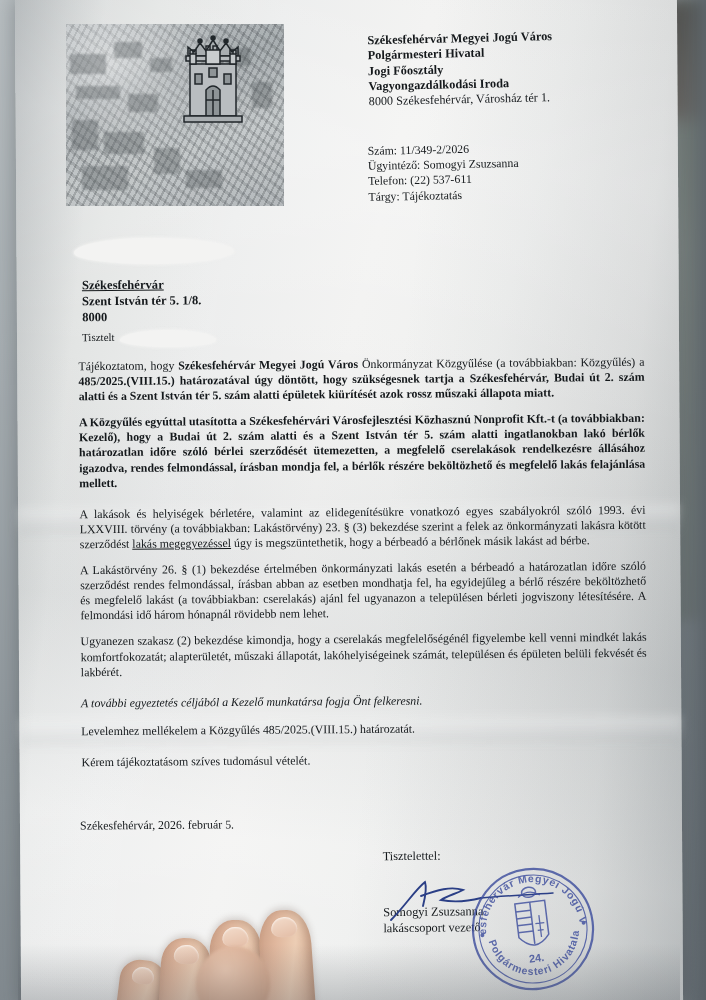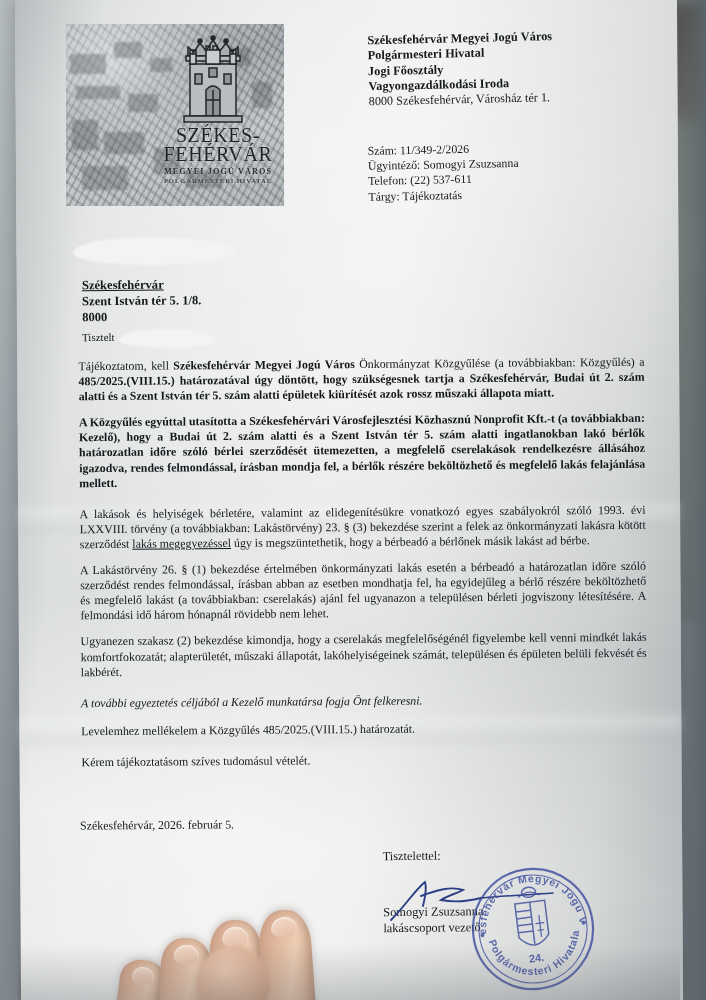--- a/index.html
+++ b/index.html
@@ -406,26 +406,20 @@
       <line x1="36" y1="70" x2="50" y2="70"></line>
 
       <rect x="25" y="44" width="7" height="10" fill="#8e9497"></rect>
       <rect x="54" y="44" width="7" height="10" fill="#8e9497"></rect>
       <rect x="39" y="38" width="8" height="9" fill="#8e9497"></rect>
 
       <path d="M14 86 L72 86 L72 92 L14 92 Z" fill="#a9aeb1"></path>
     </g>
   </svg>
 
-  <div class="lh-wordmark">
-    <div class="lh-w1">SZÉKES-</div>
-    <div class="lh-w1">FEHÉRVÁR</div>
-    <div class="lh-w2">MEGYEI JOGÚ VÁROS</div>
-    <div class="lh-w3">POLGÁRMESTERI HIVATAL</div>
-  </div>
 </div>
 
 <div class="sender">
   <div>Székesfehérvár Megyei Jogú Város</div>
   <div>Polgármesteri Hivatal</div>
   <div>Jogi Főosztály</div>
   <div>Vagyongazdálkodási Iroda</div>
   <div class="thin">8000 Székesfehérvár, Városház tér 1.</div>
 </div>
 
@@ -440,21 +434,21 @@
 <div class="recipient">
   <div class="ul">Székesfehérvár</div>
   <div>Szent István tér 5. 1/8.</div>
   <div>8000</div>
 </div>
 
 <div class="greeting">Tisztelt</div>
 <div class="redact redact-greet"></div>
 
 <div class="body-copy">
-  <p><span>Tájékoztatom, kell </span><b>Székesfehérvár Megyei Jogú Város</b><span> Önkormányzat Közgyűlése (a továbbiakban: Közgyűlés) a </span><b>485/2025.(VIII.15.) határozatával úgy döntött, hogy szükségesnek tartja a Székesfehérvár, Budai út 2. szám alatti és a Szent István tér 5. szám alatti épületek kiürítését azok rossz műszaki állapota miatt.</b></p>
+  <p><span>Tájékoztatom, hogy </span><b>Székesfehérvár Megyei Jogú Város</b><span> Önkormányzat Közgyűlése (a továbbiakban: Közgyűlés) a </span><b>485/2025.(VIII.15.) határozatával úgy döntött, hogy szükségesnek tartja a Székesfehérvár, Budai út 2. szám alatti és a Szent István tér 5. szám alatti épületek kiürítését azok rossz műszaki állapota miatt.</b></p>
 
   <p class="bold loose">A Közgyűlés egyúttal utasította a Székesfehérvári Városfejlesztési Közhasznú Nonprofit Kft.-t (a továbbiakban: Kezelő), hogy a Budai út 2. szám alatti és a Szent István tér 5. szám alatti ingatlanokban lakó bérlők határozatlan időre szóló bérlei szerződését ütemezetten, a megfelelő cserelakások rendelkezésre állásához igazodva, rendes felmondással, írásban mondja fel, a bérlők részére beköltözhető és megfelelő lakás felajánlása mellett.</p>
 
   <p><span>A lakások és helyiségek bérletére, valamint az elidegenítésükre vonatkozó egyes szabályokról szóló 1993. évi LXXVIII. törvény (a továbbiakban: Lakástörvény) 23. § (3) bekezdése szerint a felek az önkormányzati lakásra kötött szerződést </span><u>lakás megegyezéssel</u><span> úgy is megszüntethetik, hogy a bérbeadó a bérlőnek másik lakást ad bérbe.</span></p>
 
   <p>A Lakástörvény 26. § (1) bekezdése értelmében önkormányzati lakás esetén a bérbeadó a határozatlan időre szóló szerződést rendes felmondással, írásban abban az esetben mondhatja fel, ha egyidejűleg a bérlő részére beköltözhető és megfelelő lakást (a továbbiakban: cserelakás) ajánl fel ugyanazon a településen bérleti jogviszony létesítésére. A felmondási idő három hónapnál rövidebb nem lehet.</p>
 
   <p class="loose">Ugyanezen szakasz (2) bekezdése kimondja, hogy a cserelakás megfelelőségénél figyelembe kell venni mindkét lakás komfortfokozatát; alapterületét, műszaki állapotát, lakóhelyiségeinek számát, településen és épületen belüli fekvését és lakbérét.</p>
 
   <p class="italic">A további egyeztetés céljából a Kezelő munkatársa fogja Önt felkeresni.</p>

